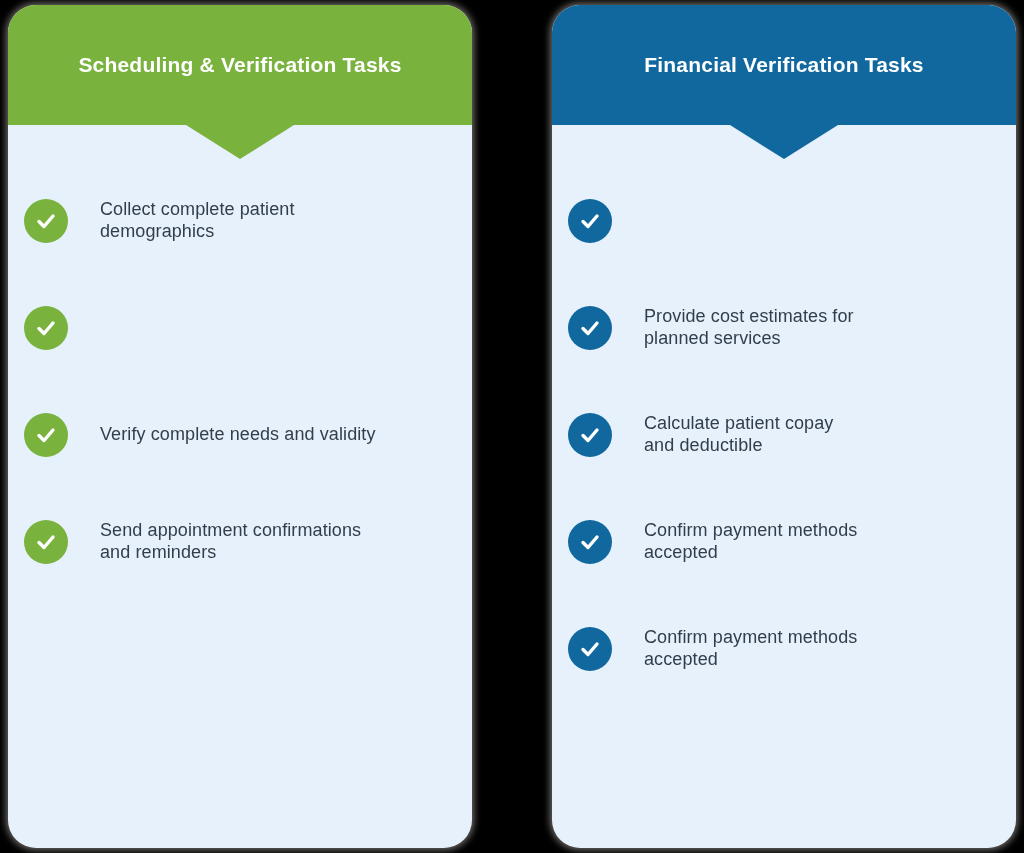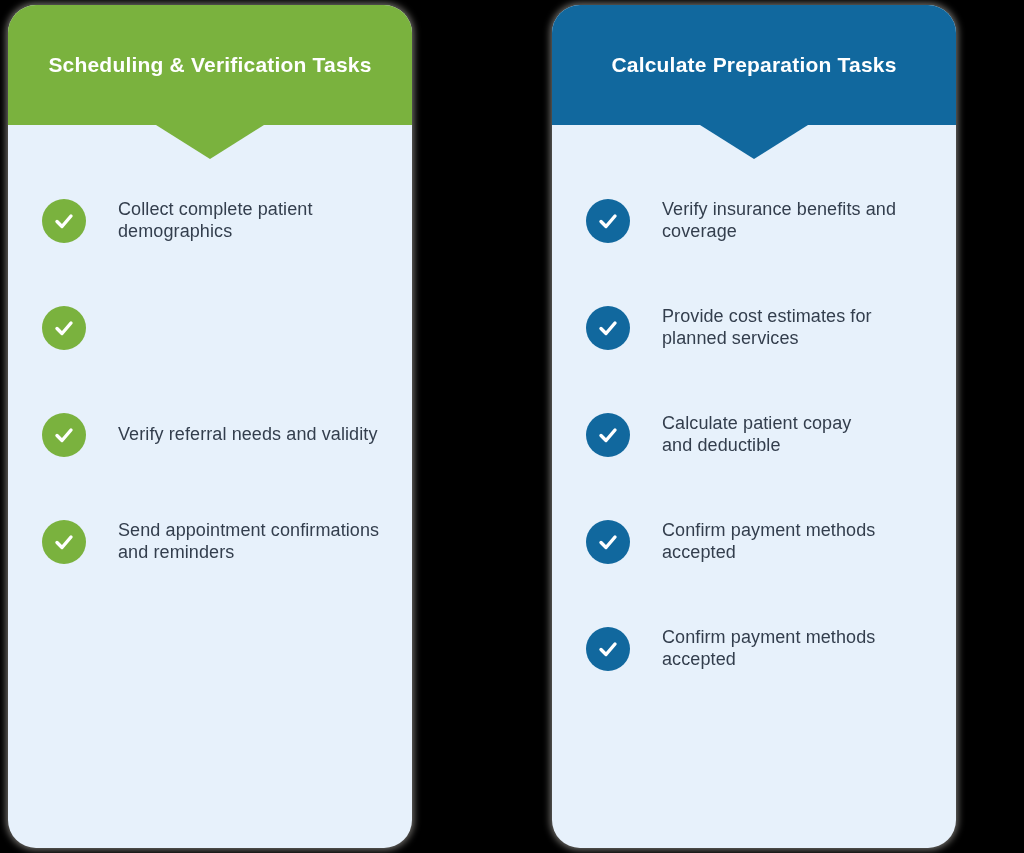--- a/index.html
+++ b/index.html
@@ -11,21 +11,21 @@
   .stage {
     position: relative;
     width: 1024px;
     height: 853px;
     background: #000000;
     overflow: hidden;
   }
   .card {
     position: absolute;
     top: 5px;
-    width: 404px;
+    width: 464px;
     height: 843px;
     border-radius: 28px;
     background: var(--body-bg, #e7f1fb);
     box-shadow: 0 0 7px 2px rgba(205, 202, 194, 0.55);
   }
   .card-left  { left: 8px;  }
   .card-right { left: 552px; }
   .card-header {
     position: relative;
     height: 120px;
@@ -48,21 +48,21 @@
     left: 50%;
     transform: translateX(-50%);
     width: 0;
     height: 0;
     border-left: 54px solid transparent;
     border-right: 54px solid transparent;
     border-top: 34px solid var(--accent);
     z-index: 2;
   }
   .card-body {
-    padding: 42px 26px 0 34px;
+    padding: 42px 26px 0 16px;
   }
   .task-item {
     display: flex;
     align-items: center;
     height: 107px;
   }
   .check-circle {
     flex: 0 0 44px;
     width: 44px;
     height: 44px;
@@ -110,48 +110,46 @@
               <polyline points="5,12.5 10,17.5 19,7" fill="none" stroke="#ffffff" stroke-width="3.4" stroke-linecap="round" stroke-linejoin="round"></polyline>
             </svg>
         </span>
       </div>
       <div class="task-item">
         <span class="check-circle">
           <svg width="24" height="24" viewBox="0 0 24 24">
               <polyline points="5,12.5 10,17.5 19,7" fill="none" stroke="#ffffff" stroke-width="3.4" stroke-linecap="round" stroke-linejoin="round"></polyline>
             </svg>
         </span>
-        <span class="task-text">Verify referral needs and validity</span>
+        <span class="task-text">Verify complete needs and validity</span>
       </div>
       <div class="task-item">
         <span class="check-circle">
           <svg width="24" height="24" viewBox="0 0 24 24">
               <polyline points="5,12.5 10,17.5 19,7" fill="none" stroke="#ffffff" stroke-width="3.4" stroke-linecap="round" stroke-linejoin="round"></polyline>
             </svg>
         </span>
         <span class="task-text">Send appointment confirmations
 and reminders</span>
       </div>
     </div>
   </div>
 
   <div class="card card-right" style="--accent: #11689e; --body-bg: #e7f1fb;">
     <div class="card-header">
-      <div class="card-title">Calculate Preparation Tasks</div>
+      <div class="card-title">Financial Verification Tasks</div>
       <div class="header-notch"></div>
     </div>
     <div class="card-body">
       <div class="task-item">
         <span class="check-circle">
           <svg width="24" height="24" viewBox="0 0 24 24">
               <polyline points="5,12.5 10,17.5 19,7" fill="none" stroke="#ffffff" stroke-width="3.4" stroke-linecap="round" stroke-linejoin="round"></polyline>
             </svg>
         </span>
-        <span class="task-text">Verify insurance benefits and
-coverage</span>
       </div>
       <div class="task-item">
         <span class="check-circle">
           <svg width="24" height="24" viewBox="0 0 24 24">
               <polyline points="5,12.5 10,17.5 19,7" fill="none" stroke="#ffffff" stroke-width="3.4" stroke-linecap="round" stroke-linejoin="round"></polyline>
             </svg>
         </span>
         <span class="task-text">Provide cost estimates for
 planned services</span>
       </div>

